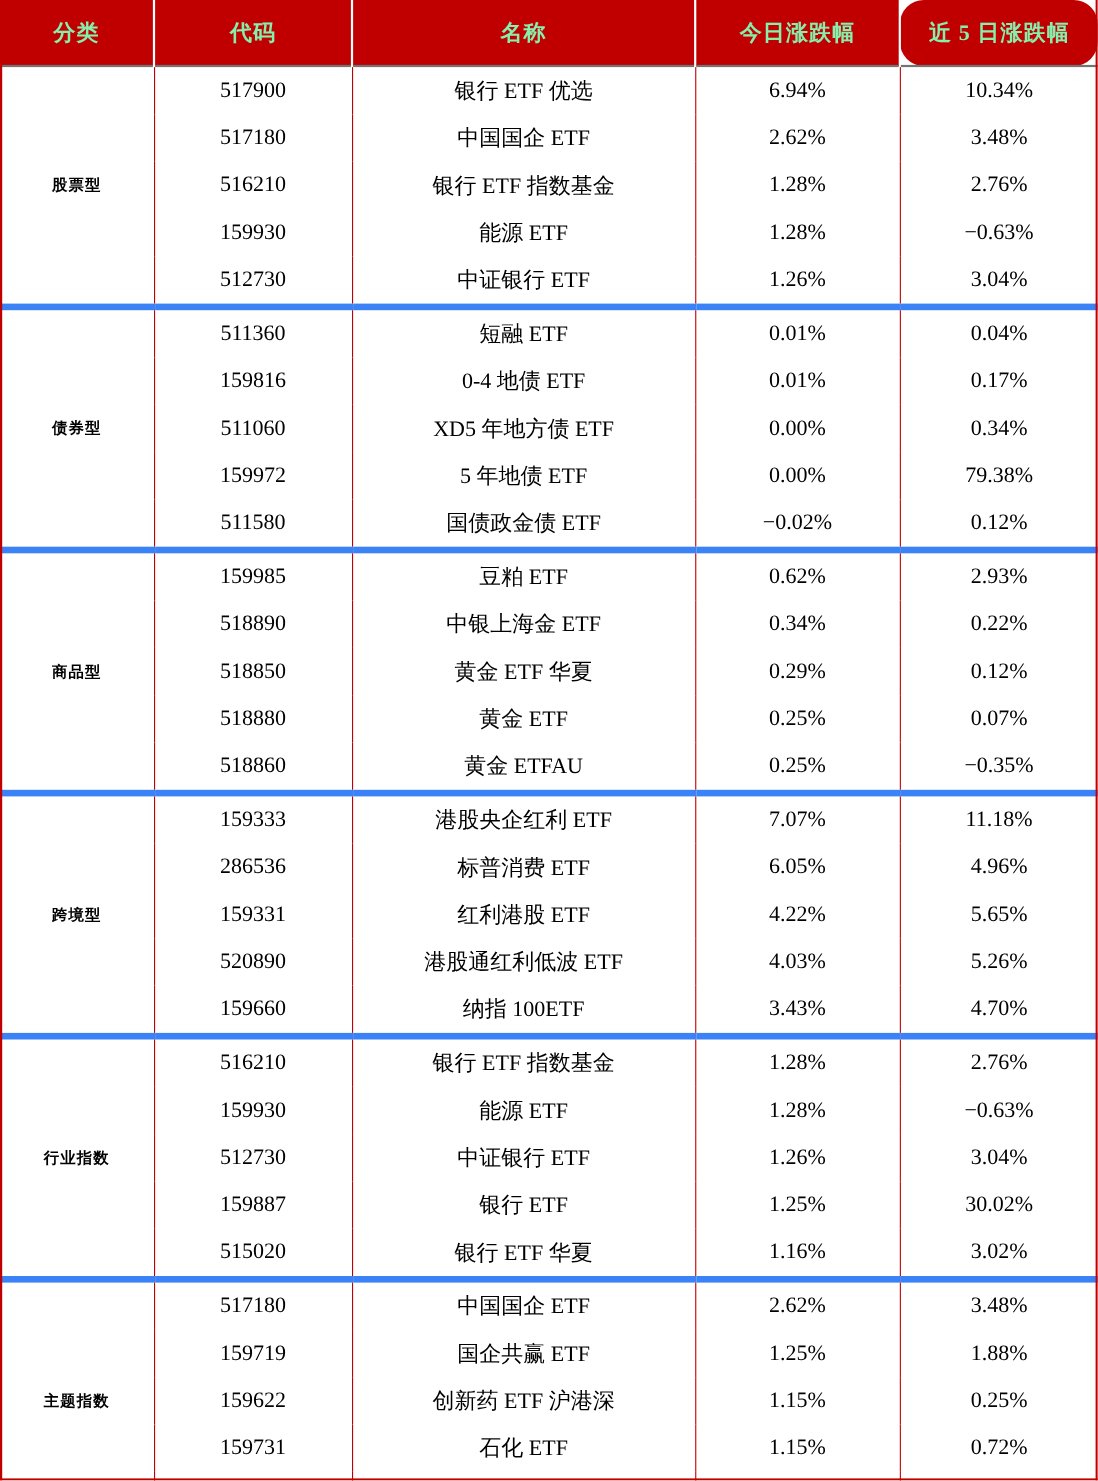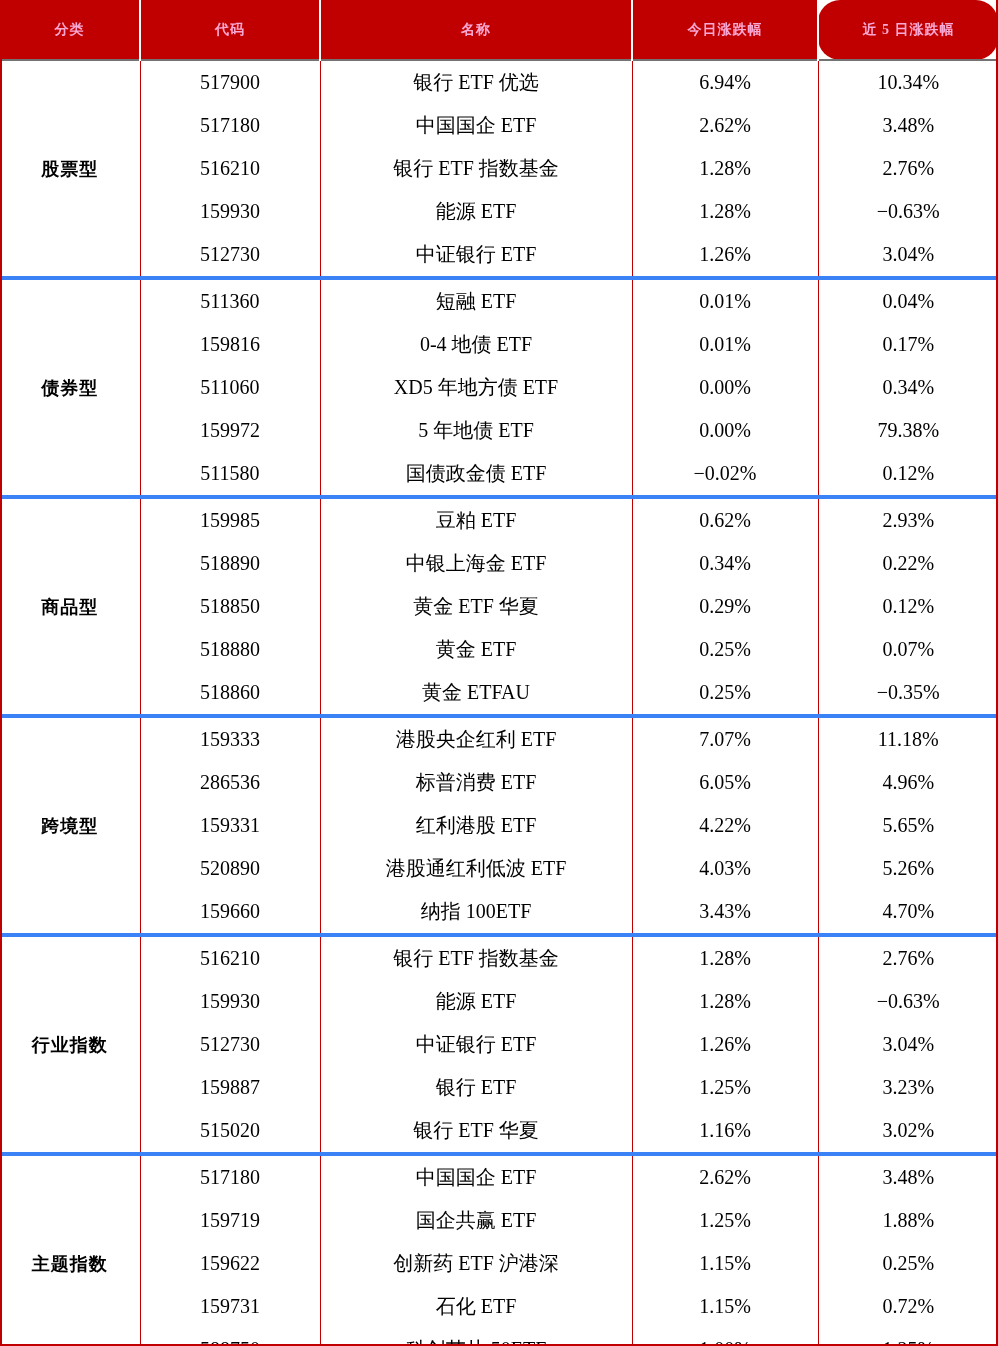--- a/index.html
+++ b/index.html
@@ -26,49 +26,49 @@
     table-layout: fixed;
   }
   table.etf-table col.c-cat   { width: 140px; }
   table.etf-table col.c-code  { width: 180px; }
   table.etf-table col.c-name  { width: 312px; }
   table.etf-table col.c-today { width: 186px; }
   table.etf-table col.c-five  { width: 180px; }
 
   thead th {
     background: #c00000;
-    color: #f9a8d4;
+    color: #86efac;
     font-weight: bold;
-    font-size: 14px;
+    font-size: 20px;
     height: 57px;
     text-align: center;
     vertical-align: middle;
     border-right: 2px solid #ffffff;
     letter-spacing: 1px;
   }
   thead th:last-child { border-right: none; border-radius: 22px; }
 
   tbody td {
     text-align: center;
     vertical-align: middle;
     font-size: 20px;
     height: 43px;
     border-right: 1.5px solid #c00000;
     border-left: none;
     padding: 0 4px;
   }
   tbody td.cat {
     font-weight: bold;
-    font-size: 18px;
+    font-size: 14px;
     letter-spacing: 1px;
     border-left: none;
   }
   tbody td.last { border-right: none; }
 
-  tbody tr.group-start td { border-top: 4px solid #3b82f6; }
+  tbody tr.group-start td { border-top: 6px solid #3b82f6; }
 
   tbody tr:first-child td { border-top: 2px solid #737373; }
 
   .outer-frame {
     position: absolute;
     left: 0; top: 0;
     width: 998px;
     height: 1346px;
     box-sizing: border-box;
     border-left: 2px solid #c00000;
@@ -245,21 +245,21 @@
       <tr>
         <td class="num">512730</td>
         <td>中证银行 ETF</td>
         <td class="num">1.26%</td>
         <td class="num last">3.04%</td>
       </tr>
       <tr>
         <td class="num">159887</td>
         <td>银行 ETF</td>
         <td class="num">1.25%</td>
-        <td class="num last">3.23%</td>
+        <td class="num last">30.02%</td>
       </tr>
       <tr>
         <td class="num">515020</td>
         <td>银行 ETF 华夏</td>
         <td class="num">1.16%</td>
         <td class="num last">3.02%</td>
       </tr>
 
       <tr class="group-start">
         <td class="cat" rowspan="5">主题指数</td>

